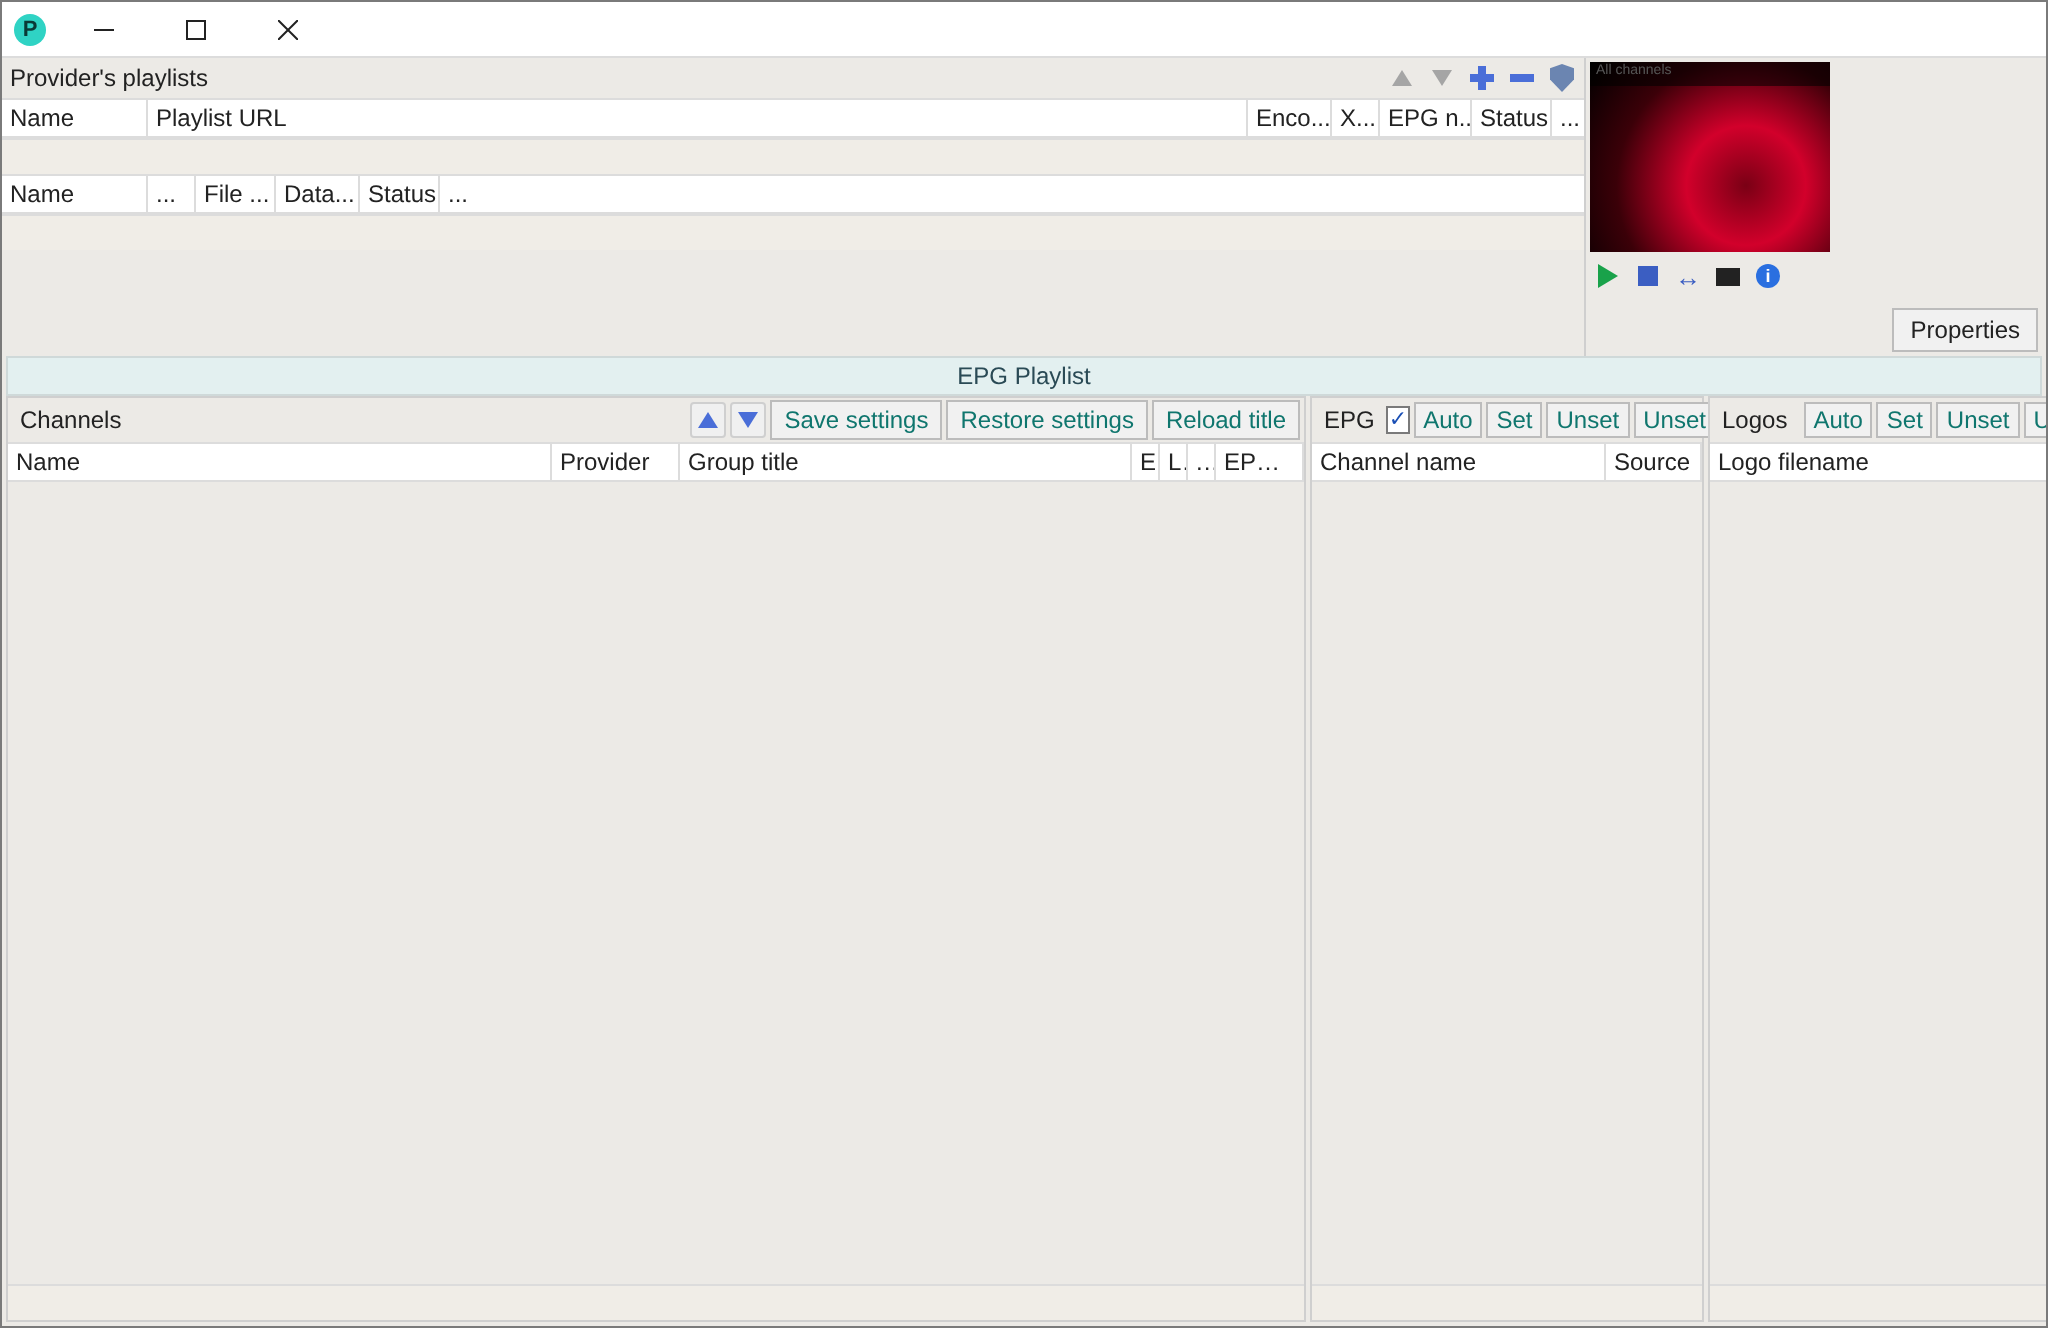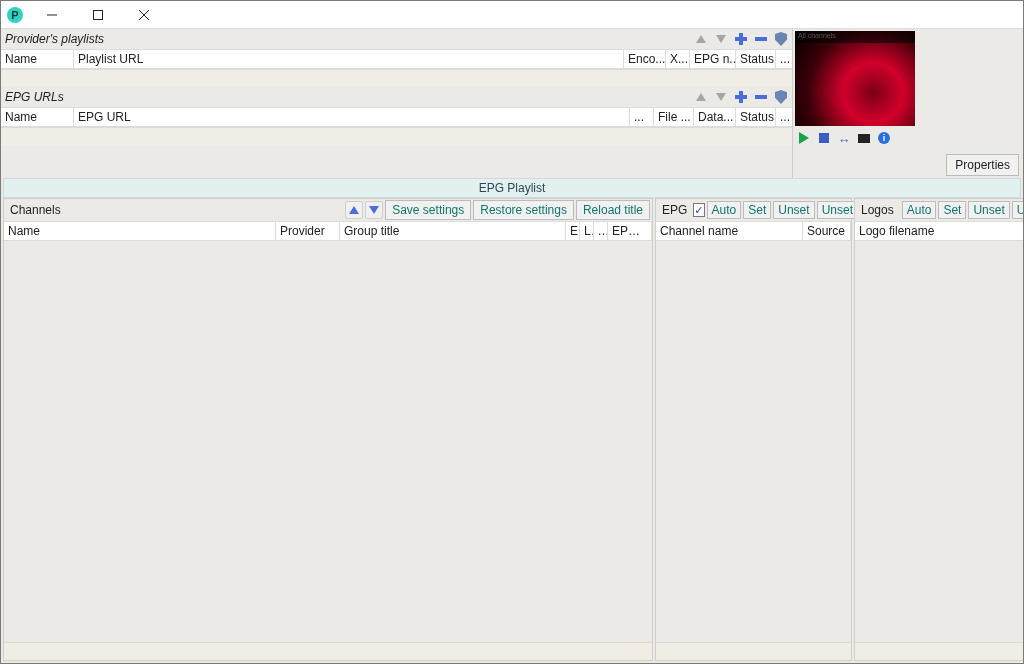--- a/index.html
+++ b/index.html
@@ -11,21 +11,21 @@
   .titlebar .winbtns { display:flex; height:100%; }
   .titlebar .winbtn { width:46px; display:flex; align-items:center; justify-content:center; color:#333;}
 
   .body { flex:1; display:flex; flex-direction:column; overflow:hidden; }
 
   
   .toparea { display:flex; }
   .leftstack { width:791px; display:flex; flex-direction:column; }
   .rightstack { flex:1; display:flex; flex-direction:column; border-left:1px solid #cfcfcf; background:#eceae6;}
   
-  .section-header { display:flex; align-items:center; height:20px; background:#eceae6; padding-left:4px; color:#222;font-style:italic; }
+  .section-header { display:flex; align-items:center; height:20px; background:#eceae6; padding-left:4px; color:#222; }
   .section-header .label { flex:1; }
   .section-header .btnrow { display:flex; gap:2px; padding-right:2px; align-items:center;}
   .iconbtn { width:18px; height:18px; border:1px solid #cfcfcf; background:#f0f0f0; display:flex; align-items:center; justify-content:center; border-radius:2px;}
   .iconbtn.plain { border-color:transparent; background:transparent;}
   .iconbtn .arrowUp, .iconbtn .arrowDown { width:0;height:0; }
   .arrowUp { border-left:5px solid transparent; border-right:5px solid transparent; border-bottom:8px solid #4a6ed8; }
   .arrowUp.dis { border-bottom-color:#a5a5a5; }
   .arrowDown { border-left:5px solid transparent; border-right:5px solid transparent; border-top:8px solid #4a6ed8; }
   .arrowDown.dis { border-top-color:#a5a5a5; }
   .plus { position:relative; width:12px; height:12px; }
@@ -130,44 +130,23 @@
             <div class="tcell" style="flex:1">Playlist URL</div>
             <div class="tcell" style="width:42px">Enco...</div>
             <div class="tcell" style="width:24px">X...</div>
             <div class="tcell" style="width:46px">EPG n...</div>
             <div class="tcell" style="width:40px">Status</div>
             <div class="tcell" style="width:16px">...</div>
           </div>
         </div>
         <div class="scrollbar"></div>
 
-        <div class="section-header">
-          <span class="label">EPG URLs</span>
-          <div class="btnrow">
-            <div class="iconbtn plain">
-                <div class="arrowUp dis"></div>
-              </div>
-            <div class="iconbtn plain">
-                <div class="arrowDown dis"></div>
-              </div>
-            <div class="iconbtn plain">
-                <div class="plus"></div>
-              </div>
-            <div class="iconbtn plain">
-                <div class="minus"></div>
-              </div>
-            <div class="iconbtn plain">
-                <div class="shield"></div>
-              </div>
-          </div>
-        </div>
         <div class="table">
           <div class="trow">
             <div class="tcell" style="width:73px">Name</div>
-            <div class="tcell" style="flex:1">EPG URL</div>
             <div class="tcell" style="width:24px">...</div>
             <div class="tcell" style="width:40px">File ...</div>
             <div class="tcell" style="width:42px">Data...</div>
             <div class="tcell" style="width:40px">Status</div>
             <div class="tcell" style="width:16px">...</div>
           </div>
         </div>
         <div class="scrollbar"></div>
       </div>
 

